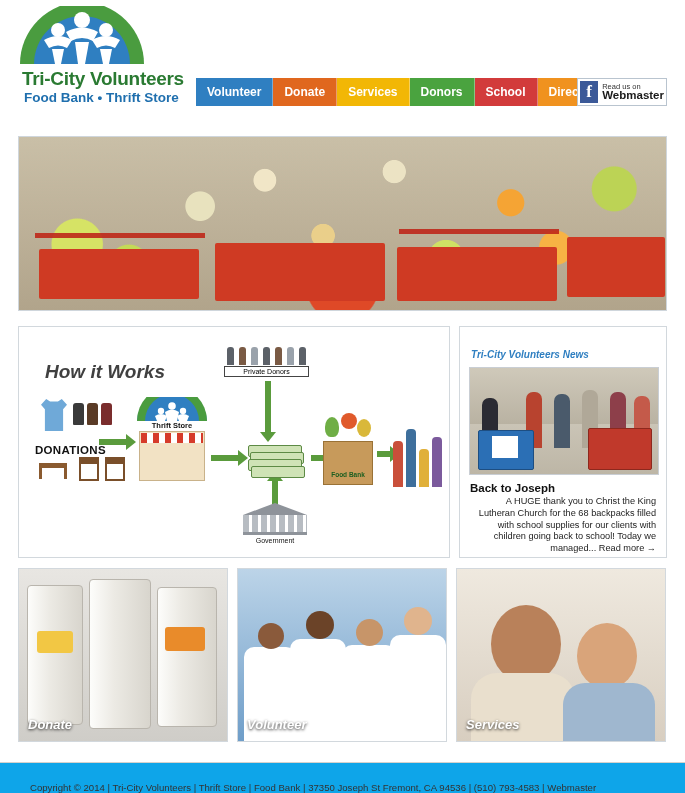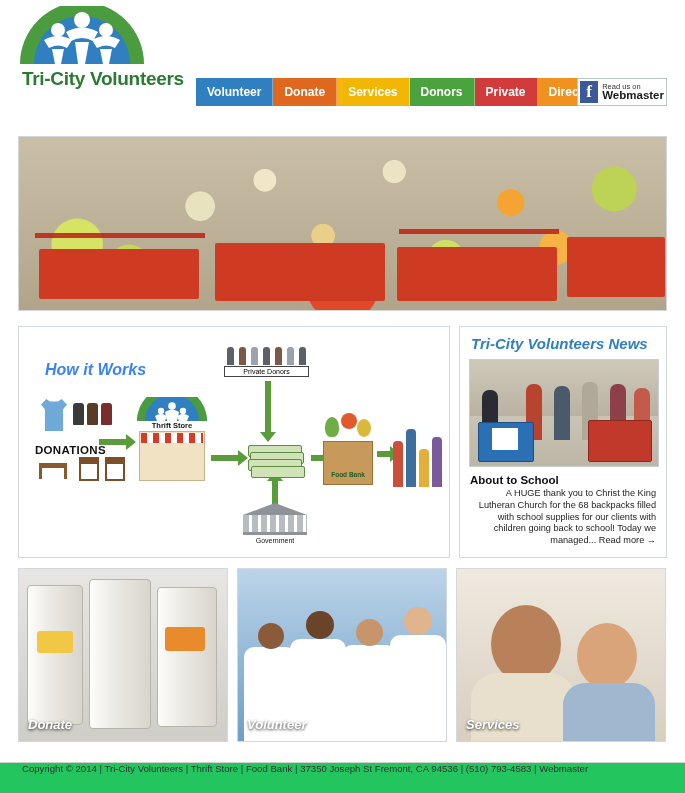--- a/index.html
+++ b/index.html
@@ -172,24 +172,24 @@
   }
   .howbox {
     width: 432px; height: 232px;
     border: 1px solid #d2d8dd;
     background: #fff;
     position: relative;
   }
   .how-title {
     position: absolute;
     left: 26px; top: 34px;
-    font-size: 16px;
+    font-size: 19px;
     font-style: italic;
     font-weight: bold;
-    color: #3b82f6;
+    color: #404040;
   }
   .private-donors {
     position: absolute;
     left: 205px; top: 39px;
     width: 85px;
     border: 1px solid #444;
     background: #fff;
     font-size: 7px;
     text-align: center;
     padding: 1px 0;
@@ -322,24 +322,24 @@
 
   
   .newsbox {
     width: 208px; height: 232px;
     border: 1px solid #d2d8dd;
     background: #fff;
     padding: 8px 9px;
   }
   .news-title {
     color: #2f7fc1;
-    font-size: 15px;
+    font-size: 10px;
     font-style: italic;
     font-weight: bold;
-    margin: 0 0 7px 2px;
+    margin: 14px 0 7px 2px;
   }
   .news-img {
     width: 190px; height: 108px;
     border: 1px solid #c9ced4;
     position: relative;
     overflow: hidden;
     background: linear-gradient(#d9d4c8, #bdb6a6);
   }
   .bin { position: absolute; bottom: 4px; border-radius: 2px; }
   .person { position: absolute; bottom: 26px; width: 16px; border-radius: 7px 7px 0 0; }
@@ -394,24 +394,25 @@
   .v-head { position: absolute; border-radius: 50%; }
   .v-body { position: absolute; background: #ffffff; border-radius: 10px 10px 0 0; }
   .c-services { background: linear-gradient(#efe9df, #d8cec0); }
   .s-head { position: absolute; border-radius: 50%; }
 
   
   .footer {
     position: absolute;
     left: 0; top: 762px;
     width: 685px; height: 31px;
-    background: #22c55e;
+    background: #0ea5e9;
     border-top: 1px solid #d5d2cd;
     display: flex;
-    align-items: flex-start;
+    align-items: flex-end;
+    padding-left: 8px;
   }
   .footer-text {
     font-size: 9.6px;
     color: #333;
     margin-left: 22px;
     white-space: nowrap;
   }
 </style>
 </head>
 <body>
@@ -430,29 +431,30 @@
           <path d="M38 43 h12 l-3 15 h-6 Z"></path>
           <circle cx="68" cy="14" r="8"></circle>
           <path d="M52 26 q16 -9 32 0 l-5 9 q-11 -6 -22 0 Z"></path>
           <path d="M61 36 h14 l-4 22 h-7 Z"></path>
           <circle cx="92" cy="24" r="7"></circle>
           <path d="M78 34 q14 -8 28 0 l-5 8 q-9 -5 -18 0 Z"></path>
           <path d="M86 43 h12 l-3 15 h-6 Z"></path>
         </g>
       </svg>
       <div class="logo-title">Tri-City Volunteers</div>
+      <div class="logo-sub">Food Bank  •  Thrift Store</div>
     </div>
 
 
     <div class="nav">
       <a class="nav-volunteer" href="#">Volunteer</a>
       <a class="nav-donate" href="#">Donate</a>
       <a class="nav-services" href="#">Services</a>
       <a class="nav-about" href="#">Donors</a>
-      <a class="nav-contact" href="#">Private</a>
+      <a class="nav-contact" href="#">School</a>
       <a class="nav-directions" href="#">Directions</a>
     </div>
 
     <div class="fb-box">
       <div class="fb-f">f</div>
       <div class="fb-txt">
         <div class="l1">Read us on</div>
         <div class="l2">Webmaster</div>
       </div>
     </div>
@@ -559,21 +561,21 @@
         <div class="person" style="left:12px;  height:50px; background:#2b2b33;"></div>
         <div class="person" style="left:56px;  height:56px; background:#b8432f;"></div>
         <div class="person" style="left:84px;  height:54px; background:#4a5a6b;"></div>
         <div class="person" style="left:112px; height:58px; background:#b0a898;"></div>
         <div class="person" style="left:140px; height:56px; background:#8d3f4a;"></div>
         <div class="person" style="left:164px; height:52px; background:#c45a4a;"></div>
         <div class="bin" style="left:8px;  width:56px; height:40px; background:#2b6fb5; border:1px solid #1d4e82;"></div>
         <div class="bin" style="left:118px;width:64px; height:42px; background:#c0392b; border:1px solid #8d281d;"></div>
         <div style="position:absolute; left:22px; bottom:16px; width:26px; height:22px; background:#fff;"></div>
       </div>
-      <div class="news-h">About to School</div>
+      <div class="news-h">Back to Joseph</div>
       <div class="news-body"><span>A HUGE thank you to Christ the King Lutheran Church for the 68 backpacks filled with school supplies for our clients with children going back to school! Today we managed...</span> <a href="#">Read more →</a></div>
     </div>
   </div>
 
   <div class="bottom">
 
     <div class="card c-donate">
       <div class="can" style="left:8px;  top:16px; width:56px; height:140px;"></div>
       <div class="can" style="left:70px; top:10px; width:62px; height:150px;"></div>
       <div class="can" style="left:138px;top:18px; width:60px; height:140px;"></div>

